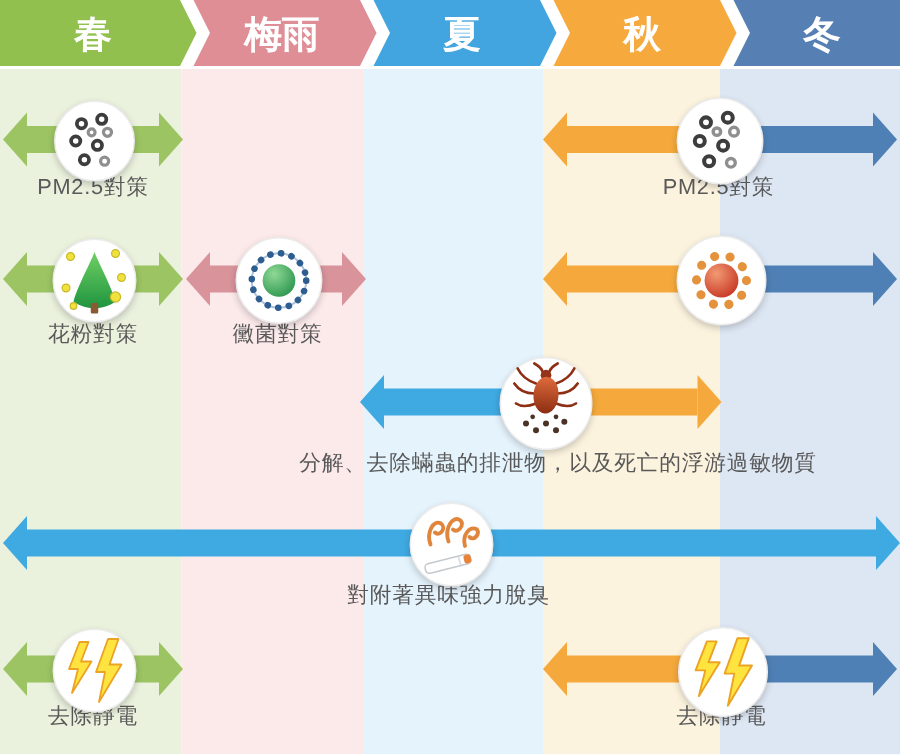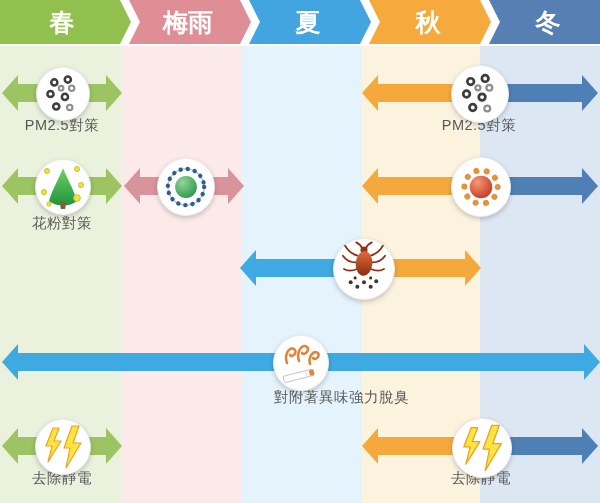--- a/index.html
+++ b/index.html
@@ -134,20 +134,21 @@
   <div class="ah al-pink" style="left:124px;top:168px;"></div>
   <div class="abody bg-pink" style="left:138px;top:177px;width:92px;"></div>
   <div class="ah ar-pink" style="left:228px;top:168px;"></div>
   <div class="icon" style="left:157px;top:158px;width:56px;height:56px;">
     <svg viewBox="0 0 54 54">
       <circle cx="27" cy="27" r="17.5" fill="none" stroke="#A9C0D8" stroke-width="1.2"></circle>
       <circle cx="27" cy="27" r="17.5" fill="none" stroke="#2E5E90" stroke-width="4.2" stroke-linecap="round" stroke-dasharray="0.1 6.87"></circle>
       <circle cx="27" cy="27" r="10.5" fill="url(#gMold)"></circle>
     </svg>
   </div>
+  <div class="lbl" style="left:75px;top:215px;width:220px;">黴菌對策</div>
 
   <div class="ah al-orange" style="left:362px;top:168px;"></div>
   <div class="abody bg-orange" style="left:376px;top:177px;width:104px;"></div>
   <div class="abody bg-steel" style="left:480px;top:177px;width:103px;"></div>
   <div class="ah ar-steel" style="left:582px;top:168px;"></div>
   <div class="icon" style="left:451px;top:157px;width:58px;height:58px;">
     <svg viewBox="0 0 54 54">
       <circle cx="27" cy="27" r="15.5" fill="none" stroke="#E4923C" stroke-width="5.6" stroke-linecap="round" stroke-dasharray="0.1 9.64"></circle>
       <circle cx="27" cy="27" r="10.5" fill="url(#gVirus)"></circle>
     </svg>
@@ -175,39 +176,40 @@
         <circle cx="15" cy="39" r="1.8"></circle>
           <circle cx="21" cy="43" r="1.8"></circle>
         <circle cx="27" cy="39" r="1.8"></circle>
           <circle cx="33" cy="43" r="1.8"></circle>
         <circle cx="38" cy="38" r="1.8"></circle>
           <circle cx="19" cy="35" r="1.4"></circle>
           <circle cx="33" cy="35" r="1.4"></circle>
       </g>
     </svg>
   </div>
+  <div class="lbl" style="left:162px;top:301px;width:420px;">分解、去除蟎蟲的排泄物，以及死亡的浮游過敏物質</div>
 
   <div class="ah al-sky" style="left:2px;top:344px;"></div>
   <div class="abody bg-sky" style="left:16px;top:353px;width:568px;"></div>
   <div class="ah ar-sky" style="left:584px;top:344px;"></div>
   <div class="icon" style="left:273px;top:335px;width:54px;height:54px;">
     <svg viewBox="0 0 54 54">
       <g stroke="#E0863C" stroke-width="2.6" fill="none" stroke-linecap="round">
         <path d="M13,27 C10,19 15,10 20,13 C24,16 19,22 16,19"></path>
         <path d="M25,25 C22,16 28,7 33,11 C36,14 31,20 28,17"></path>
         <path d="M36,28 C34,21 39,14 44,17 C46,20 42,25 39,22"></path>
       </g>
       <g transform="rotate(-14 27 39)">
         <rect x="9" y="36" width="31" height="6.5" rx="2.5" fill="#fff" stroke="#C4C9CE" stroke-width="1"></rect>
         <rect x="35.5" y="36.4" width="4.8" height="5.7" rx="1.5" fill="#E8833A"></rect>
         <line x1="32.5" y1="36.5" x2="32.5" y2="42" stroke="#D9DEE2" stroke-width="1.2"></line>
       </g>
     </svg>
   </div>
-  <div class="lbl" style="left:189px;top:389px;width:220px;text-align:right;">對附著異味強力脫臭</div>
+  <div class="lbl" style="left:189px;top:389px;width:220px;">對附著異味強力脫臭</div>
 
   <div class="ah al-green" style="left:2px;top:428px;"></div>
   <div class="abody bg-green" style="left:16px;top:437px;width:91px;"></div>
   <div class="ah ar-green" style="left:106px;top:428px;"></div>
   <div class="icon" style="left:35px;top:419px;width:54px;height:54px;">
     <svg viewBox="0 0 54 54">
       <g fill="#FFE33E" stroke="#EBA325" stroke-width="1.2" stroke-linejoin="round">
         <path d="M17,8 L10,26 L16,26 L12,42 L25,21 L18,21 L23,8 Z"></path>
         <path d="M36,6 L28,28 L34,28 L30,48 L45,23 L37,23 L43,6 Z"></path>
       </g>

